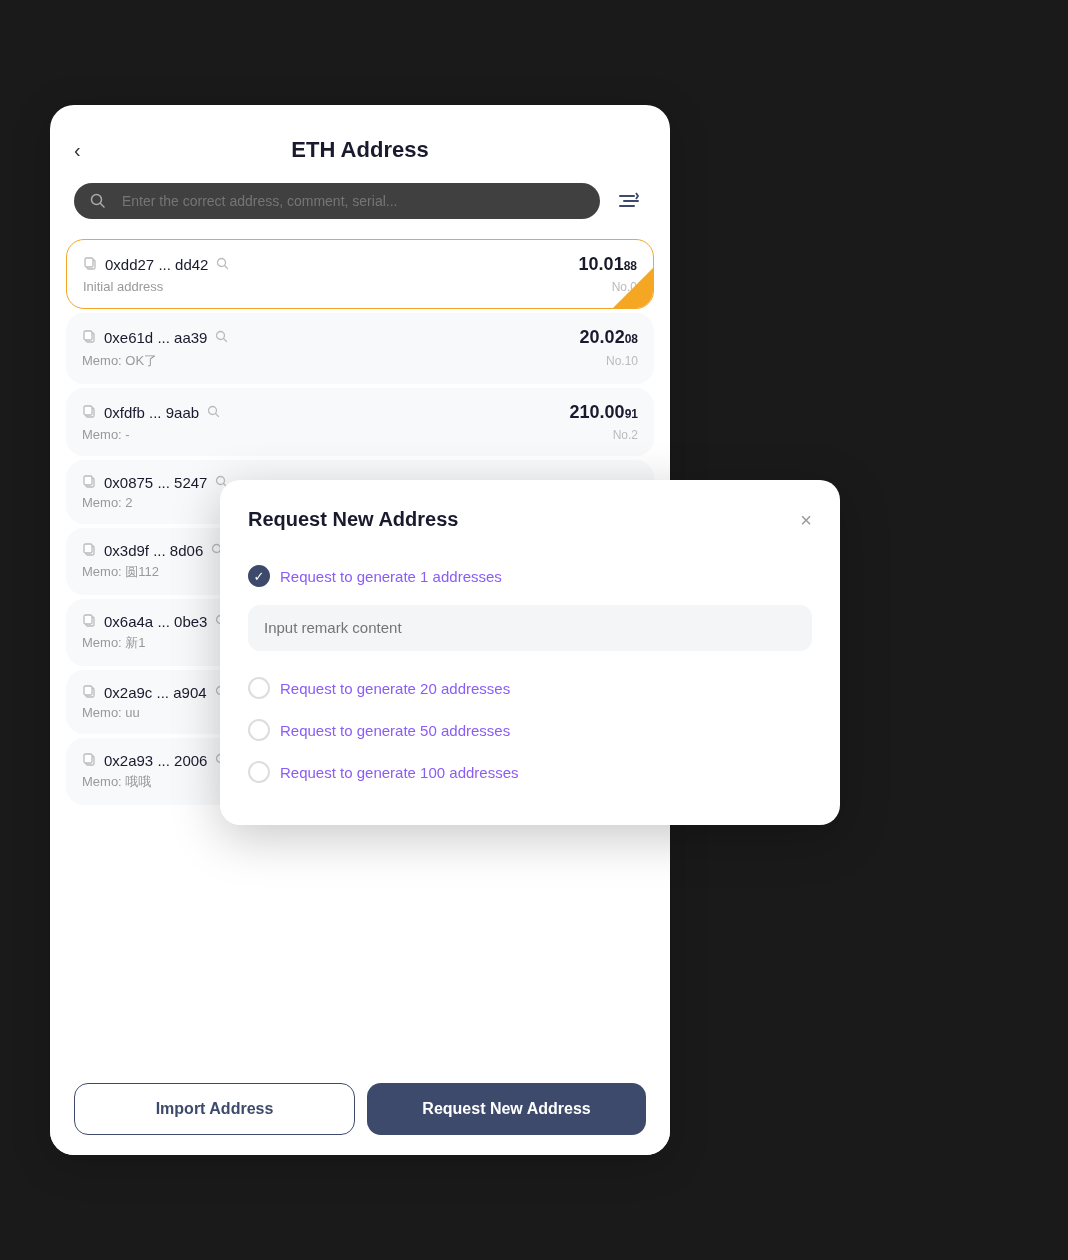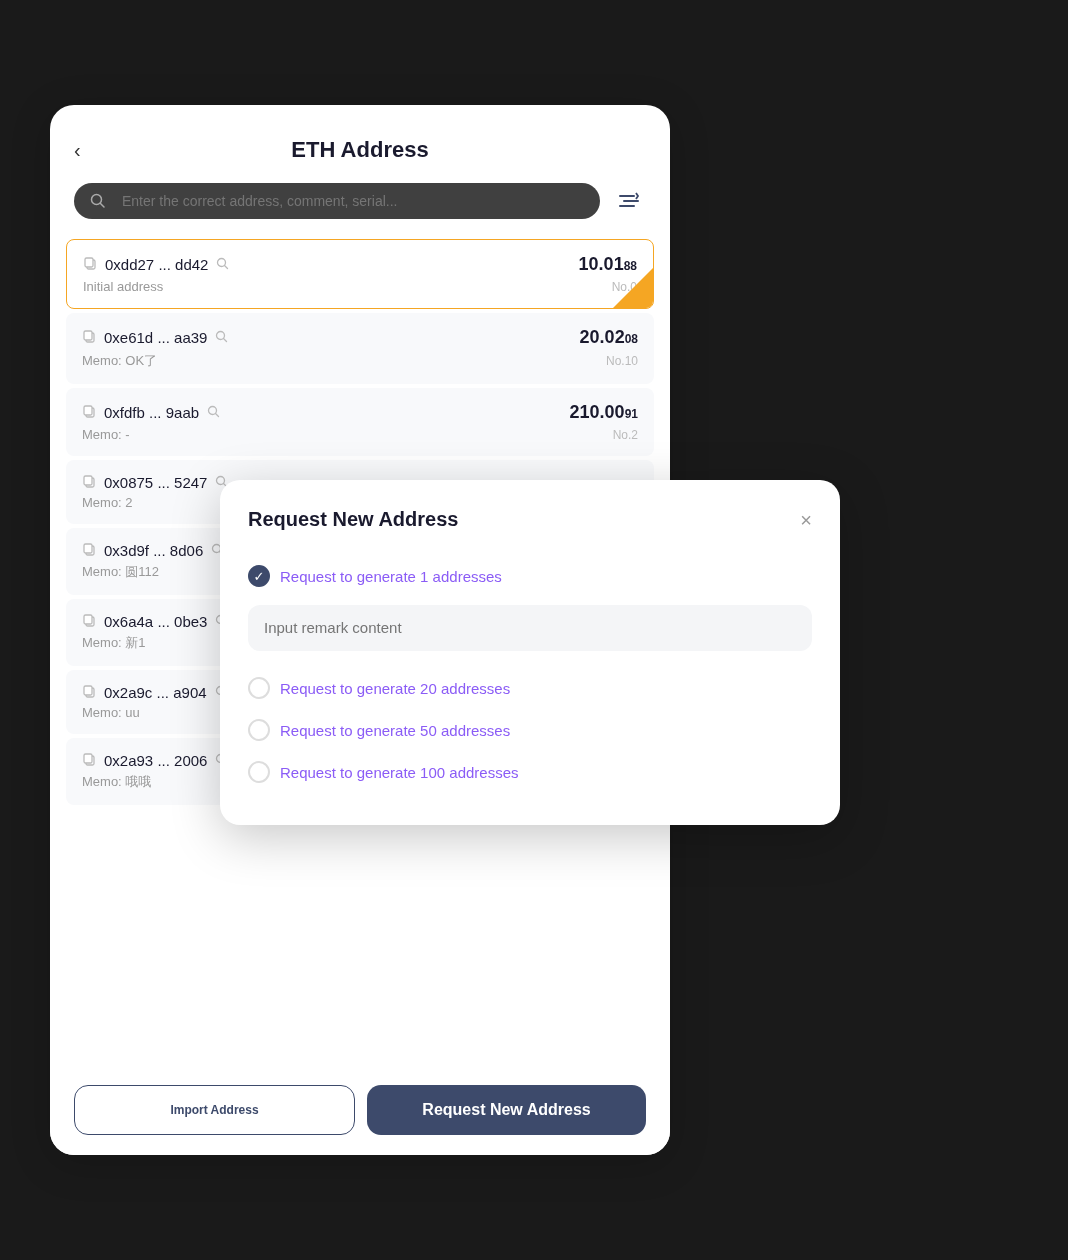--- a/index.html
+++ b/index.html
@@ -90,21 +90,21 @@
 
     .address-list {
       padding: 0 16px;
       display: flex;
       flex-direction: column;
       gap: 4px;
     }
 
     .address-item {
       background: #f8f9fb;
-      border-radius: 8px;
+      border-radius: 18px;
       padding: 14px 16px;
       position: relative;
       overflow: hidden;
     }
 
     .address-item.active {
       border: 1.5px solid #f5a623;
       background: #fff;
     }
 
@@ -188,21 +188,21 @@
       padding: 20px 24px;
       background: #fff;
     }
 
     .import-btn {
       flex: 1;
       padding: 16px;
       border: 1.5px solid #3d4a6b;
       border-radius: 14px;
       background: transparent;
-      font-size: 12px;
+      font-size: 16px;
       font-weight: 600;
       color: #3d4a6b;
       cursor: pointer;
     }
 
     .request-btn {
       flex: 1;
       padding: 16px;
       border: none;
       border-radius: 14px;

